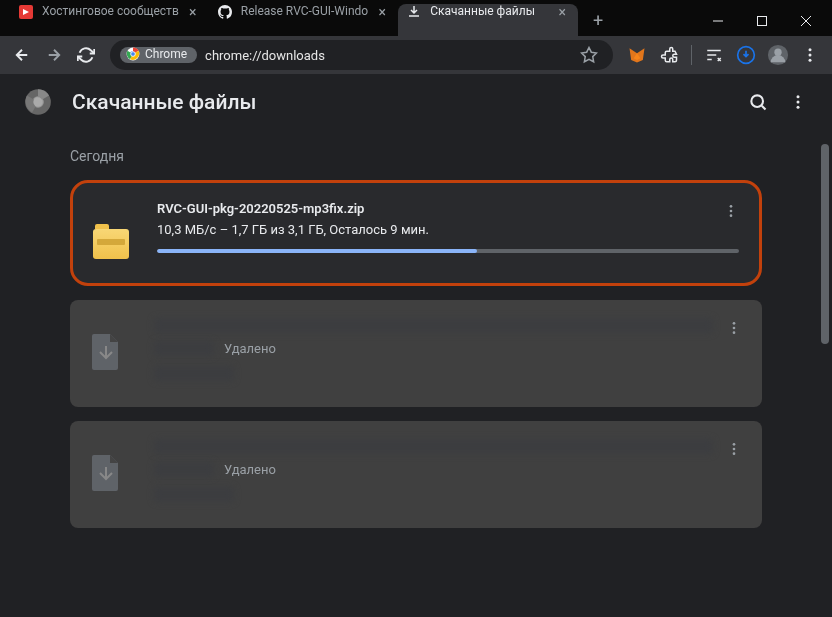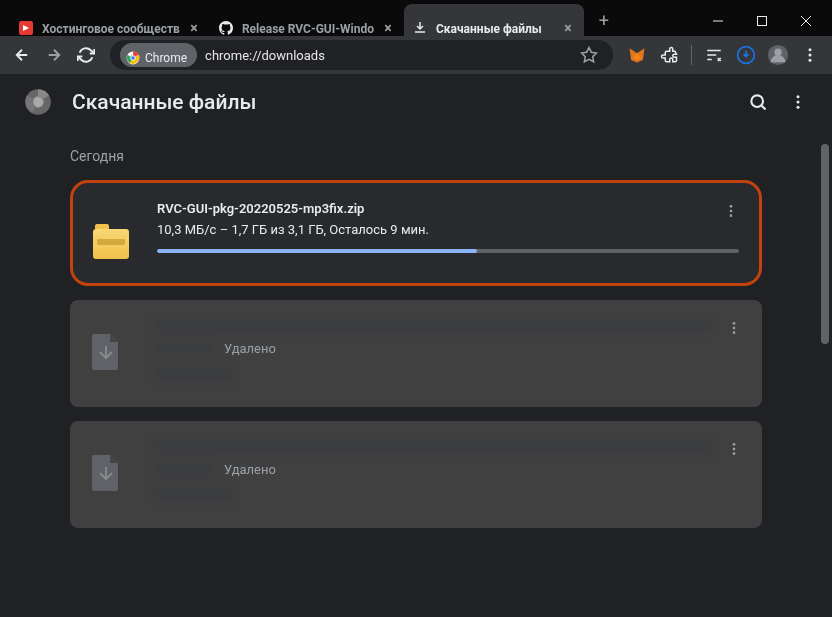--- a/index.html
+++ b/index.html
@@ -20,31 +20,30 @@
     }
     .tabs-area {
       display: flex;
       flex: 1;
       height: 36px;
       padding-left: 10px;
       align-items: flex-end;
     }
     .tab {
       display: flex;
-      align-items: flex-end;
+      align-items: flex-start;
       height: 32px;
       padding: 0 8px;
       min-width: 180px;
       max-width: 200px;
       font-size: 12px;
       color: #9aa0a6;
       border-radius: 8px 8px 0 0;
       position: relative;
       cursor: pointer;
-      font-weight: bold;
     }
     .tab.active {
       background: #35363a;
       color: #e8eaed;
     }
     .tab-favicon {
       width: 16px;
       height: 16px;
       margin-right: 8px;
       flex-shrink: 0;
@@ -127,21 +126,21 @@
       padding: 0 10px;
       margin: 0 6px;
       font-size: 13px;
       color: #e8eaed;
     }
     .chrome-chip {
       display: flex;
       align-items: center;
       background: #5f6368;
       border-radius: 12px;
-      padding: 8px 10px 2px 6px;
+      padding: 0 10px 2px 6px;
       margin-right: 8px;
       font-size: 12px;
       color: #e8eaed;
       gap: 5px;
     }
     .omnibox-text { color: #e5e5e5; }
     .star-btn { margin-left: auto; color: #9aa0a6; }
     .ext-btn {
       width: 28px;
       height: 28px;

